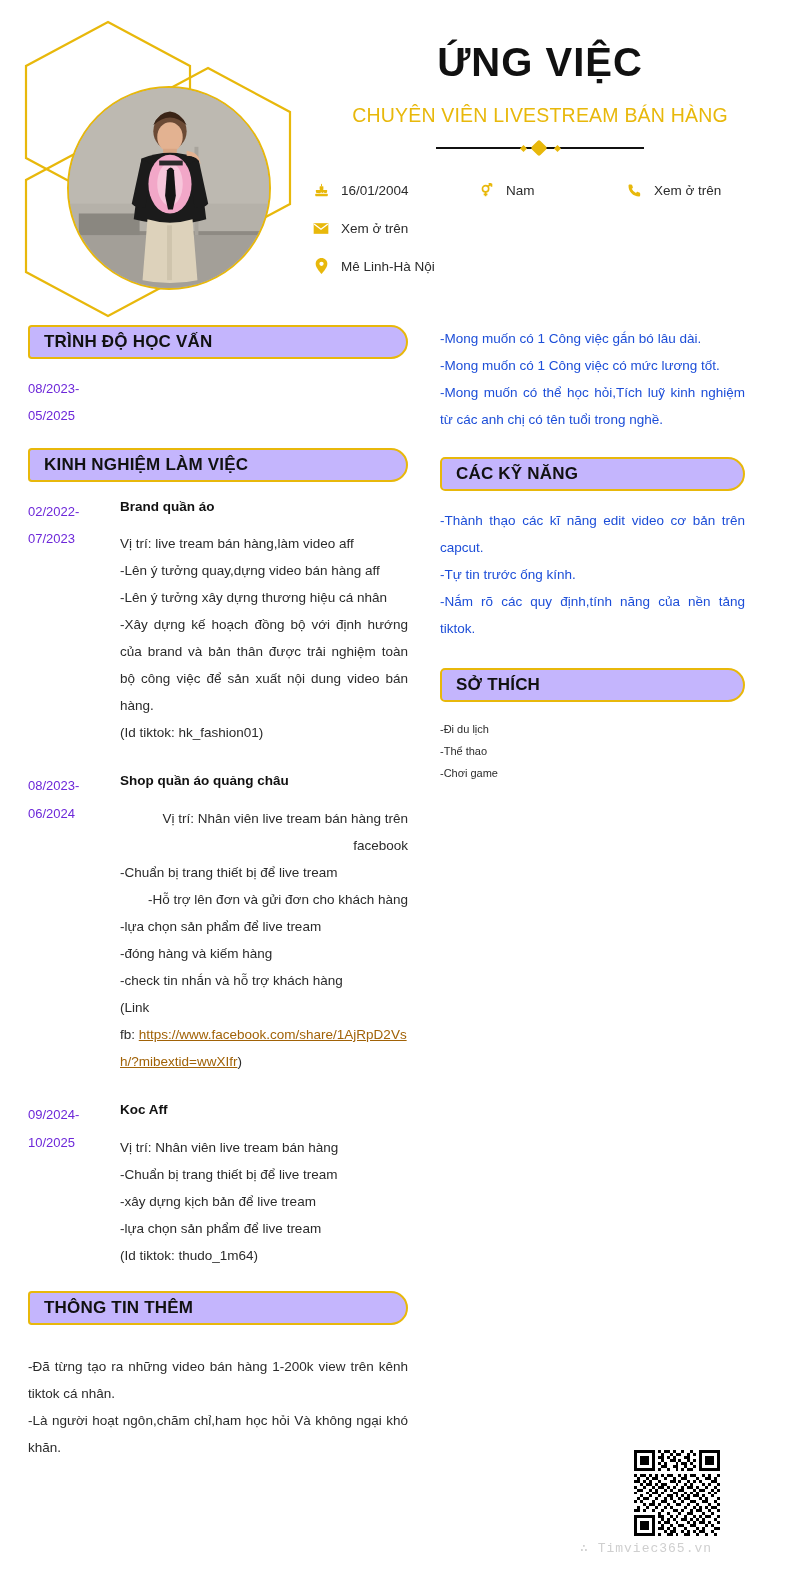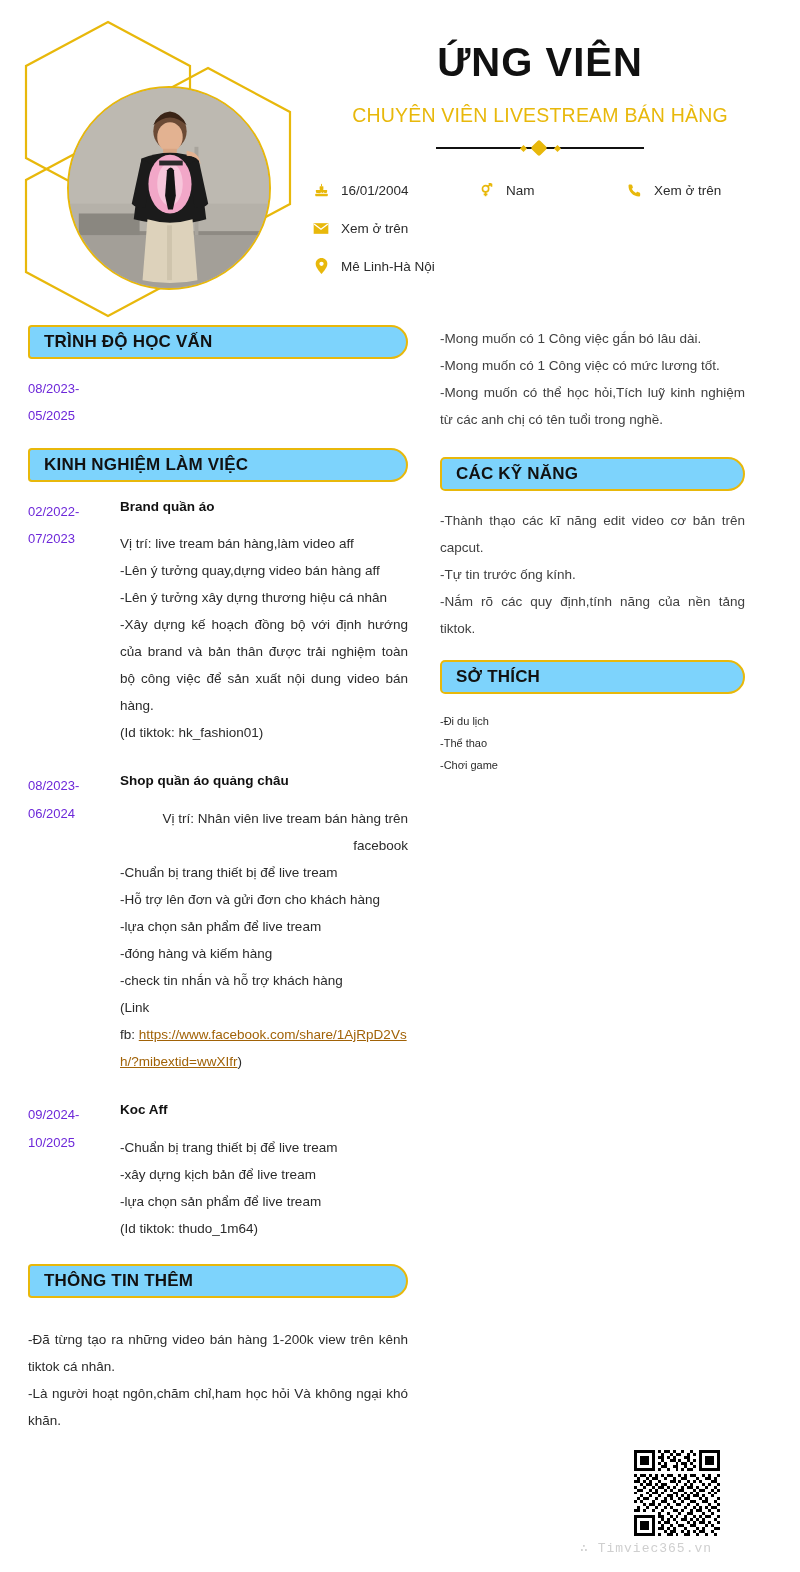--- a/index.html
+++ b/index.html
@@ -104,21 +104,21 @@
   .col-l { position: absolute; left: 28px; top: 0; width: 380px; }
   .col-r { position: absolute; left: 440px; top: 0; width: 305px; }
 
   .pill {
     position: relative;
     height: 34px;
     border: 2px solid #E8B80B;
     border-radius: 4px 18px 18px 4px;
     display: flex; align-items: center;
     padding-left: 14px;
-    background: #7dd3fc;
+    background: #c4b5fd;
   }
   .pill span {
     font-size: 17px;
     font-weight: bold;
     color: #111;
     letter-spacing: .2px;
   }
   .pill.r { border-radius: 6px 20px 20px 6px; }
 
   .entry { display: flex; margin-top: 16px; }
@@ -140,21 +140,21 @@
   .entry .para {
     font-size: 13.5px;
     color: #2b2b2b;
     line-height: 2.0;
     text-align: justify;
   }
   .para .link { color: #a16207; word-break: break-all; }
 
   .rtext {
     font-size: 13.5px;
-    color: #404040;
+    color: #1d4ed8;
     line-height: 2.0;
     text-align: justify;
   }
   .rblock { margin-top: 16px; }
   .rlist { font-size: 11px; color: #2b2b2b; line-height: 2.0; }
 
   .extra {
     margin-top: 28px;
     font-size: 13.5px;
     color: #2b2b2b;
@@ -212,21 +212,21 @@
           <path d="M100 84 q4 -6 7 0 l2 26 l-3 14 l-5 0 l-3 -14z" fill="#151515"></path>
           <rect x="92" y="74" width="24" height="5" fill="#2a2a2a"></rect>
           <path d="M80 134 q23 7 46 0 l5 62 q-28 6 -56 0z" fill="#ddd2bb"></path>
           <rect x="100" y="140" width="5" height="56" fill="#cfc4ad"></rect>
           <path d="M120 64 q14 2 14 14 q-2 -9 -14 -9z" fill="#e3b291"></path>
         </svg>
       </div>
     </div>
 
     <div class="title-block">
-      <div class="cv-title">ỨNG VIÊN</div>
+      <div class="cv-title">ỨNG VIỆC</div>
       <div class="cv-subtitle">CHUYÊN VIÊN LIVESTREAM BÁN HÀNG</div>
       <div class="divider">
         <div class="bar"></div>
         <div class="dot l"></div>
         <div class="dia"></div>
         <div class="dot r"></div>
       </div>
     </div>
 
     <div class="contact">
@@ -315,33 +315,34 @@
           <div class="para" style="text-align:left">(Id tiktok: hk_fashion01)</div>
         </div>
       </div>
 
       <div class="entry" style="margin-top:26px">
         <div class="date">08/2023-06/2024</div>
         <div class="body">
           <div class="org">Shop quần áo quảng châu</div>
           <div class="para" style="text-align:right">Vị trí: Nhân viên live tream bán hàng trên facebook</div>
           <div class="para" style="text-align:left">-Chuẩn bị trang thiết bị để live tream</div>
-          <div class="para" style="text-align:left">-Hỗ trợ lên đơn và gửi đơn cho khách hàng</div>
+          <div class="para" style="text-align:right">-Hỗ trợ lên đơn và gửi đơn cho khách hàng</div>
           <div class="para" style="text-align:left">-lựa chọn sản phẩm để live tream</div>
           <div class="para" style="text-align:left">-đóng hàng và kiếm hàng</div>
           <div class="para" style="text-align:left">-check tin nhắn và hỗ trợ khách hàng</div>
           <div class="para" style="text-align:left">(Link</div>
           <div class="para" style="text-align:left"><span>fb: </span><a class="link" href="#">https://www.facebook.com/share/1AjRpD2Vsh/?mibextid=wwXIfr</a><span>)</span></div>
         </div>
       </div>
 
       <div class="entry" style="margin-top:26px">
         <div class="date">09/2024-10/2025</div>
         <div class="body">
           <div class="org">Koc Aff</div>
+          <div class="para" style="text-align:left">Vị trí: Nhân viên live tream bán hàng</div>
           <div class="para" style="text-align:left">-Chuẩn bị trang thiết bị để live tream</div>
           <div class="para" style="text-align:left">-xây dựng kịch bản để live tream</div>
           <div class="para" style="text-align:left">-lựa chọn sản phẩm để live tream</div>
           <div class="para" style="text-align:left">(Id tiktok: thudo_1m64)</div>
         </div>
       </div>
 
       <div class="pill" style="margin-top:22px">
         <span>THÔNG TIN THÊM</span>
       </div>
@@ -361,21 +362,21 @@
 
       <div class="pill r" style="margin-top:24px">
         <span>CÁC KỸ NĂNG</span>
       </div>
       <div class="rblock rtext">
         <div>-Thành thạo các kĩ năng edit video cơ bản trên capcut.</div>
         <div style="text-align:left">-Tự tin trước ống kính.</div>
         <div>-Nắm rõ các quy định,tính năng của nền tảng tiktok.</div>
       </div>
 
-      <div class="pill r" style="margin-top:18px">
+      <div class="pill r" style="margin-top:26px">
         <span>SỞ THÍCH</span>
       </div>
       <div class="rblock rlist">
         <div>-Đi du lịch</div>
         <div>-Thể thao</div>
         <div>-Chơi game</div>
       </div>
     </div>
   </div>
 

